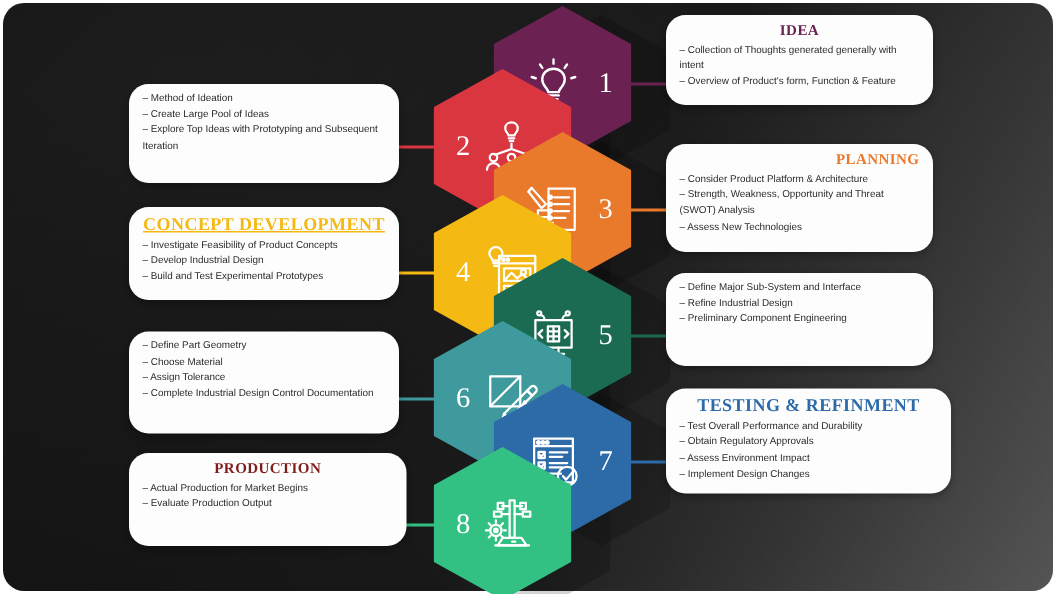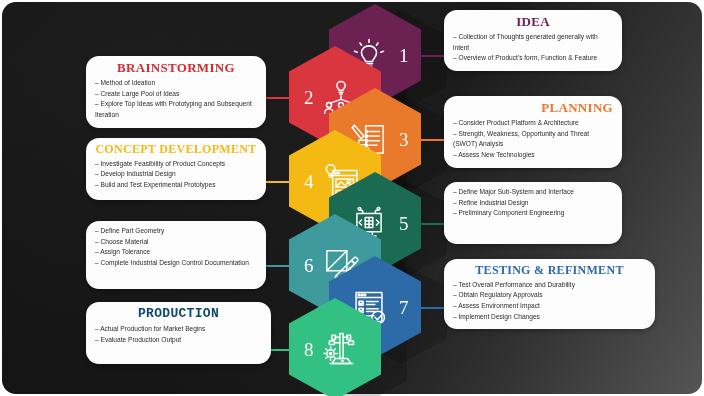--- a/index.html
+++ b/index.html
@@ -41,21 +41,21 @@
   .conn{position:absolute;height:1.5px;}
 
   
   .card{
     position:absolute;background:#fdfdfd;border-radius:13px;
     box-shadow:0 2px 5px rgba(0,0,0,.30);
     padding:5px 9px 7px 9px;box-sizing:border-box;
   }
   .card h3{
     margin:0 0 2px 0;text-align:center;font-family:"Liberation Serif",serif;
-    font-weight:700;font-size:13px;letter-spacing:.3px;line-height:1.15;
+    font-weight:700;font-size:10px;letter-spacing:.3px;line-height:1.15;
   }
   .card ul{margin:0;padding:0;list-style:none;}
   .card li{
     font-size:6.6px;line-height:1.62;color:#2b2b2b;
     white-space:normal;font-family:"Liberation Sans",sans-serif;
   }
   .card li::before{content:"– ";color:#2b2b2b;}
 </style>
 </head>
 <body>
@@ -197,37 +197,36 @@
       </div>
       <div class="hexnum" style="top: 340px; left: 304px;">8</div>
       <div class="card" style="left: 444px; top: 10px; width: 178px; min-height: 60px;">
         <h3 style="color: rgb(107, 34, 82);">IDEA</h3>
         <ul>
           <li>Collection of Thoughts generated generally with intent</li>
           <li>Overview of Product's form, Function &amp; Feature</li>
         </ul>
       </div>
       <div class="card" style="left: 86px; top: 56px; width: 180px; min-height: 66px;">
-        <h3 style="color: rgb(212, 43, 52);">BRAINSTORMING</h3>
         <ul>
           <li>Method of Ideation</li>
           <li>Create Large Pool of Ideas</li>
           <li>Explore Top Ideas with Prototyping and Subsequent Iteration</li>
         </ul>
       </div>
       <div class="card" style="left: 444px; top: 96px; width: 178px; min-height: 72px;">
         <h3 style="color: rgb(233, 121, 43); text-align: right;">PLANNING</h3>
         <ul>
           <li>Consider Product Platform &amp; Architecture</li>
           <li>Strength, Weakness, Opportunity and Threat (SWOT) Analysis</li>
           <li>Assess New Technologies</li>
         </ul>
       </div>
       <div class="card" style="left: 86px; top: 138px; width: 180px; min-height: 62px;">
-        <h3 style="color: rgb(245, 185, 20); font-size: 12px;">CONCEPT DEVELOPMENT</h3>
+        <h3 style="color: rgb(245, 185, 20); font-size: 12px; text-decoration: underline;">CONCEPT DEVELOPMENT</h3>
         <ul>
           <li>Investigate Feasibility of Product Concepts</li>
           <li>Develop Industrial Design</li>
           <li>Build and Test Experimental Prototypes</li>
         </ul>
       </div>
       <div class="card" style="left: 444px; top: 182px; width: 178px; min-height: 62px;">
         <ul>
           <li>Define Major Sub-System and Interface</li>
           <li>Refine Industrial Design</li>
@@ -235,30 +234,30 @@
         </ul>
       </div>
       <div class="card" style="left: 86px; top: 221px; width: 180px; min-height: 68px;">
         <ul>
           <li>Define Part Geometry</li>
           <li>Choose Material</li>
           <li>Assign Tolerance</li>
           <li>Complete Industrial Design Control Documentation</li>
         </ul>
       </div>
-      <div class="card" style="left: 444px; top: 259px; width: 211px; min-height: 68px;">
+      <div class="card" style="left: 444px; top: 259px; width: 190px; min-height: 68px;">
         <h3 style="color: rgb(44, 106, 168); font-size: 12px;">TESTING &amp; REFINMENT</h3>
         <ul>
           <li>Test Overall Performance and Durability</li>
           <li>Obtain Regulatory Approvals</li>
           <li>Assess Environment Impact</li>
           <li>Implement Design Changes</li>
         </ul>
       </div>
       <div class="card" style="left: 86px; top: 302px; width: 185px; min-height: 62px;">
-        <h3 style="color: #0c4a6e; font-family: Liberation Mono, monospace;">PRODUCTION</h3>
+        <h3 style="color: #7f1d1d;">PRODUCTION</h3>
         <ul>
           <li>Actual Production for Market Begins</li>
           <li>Evaluate Production Output</li>
         </ul>
       </div>
     </div>
 </div>
 
 </body></html>

